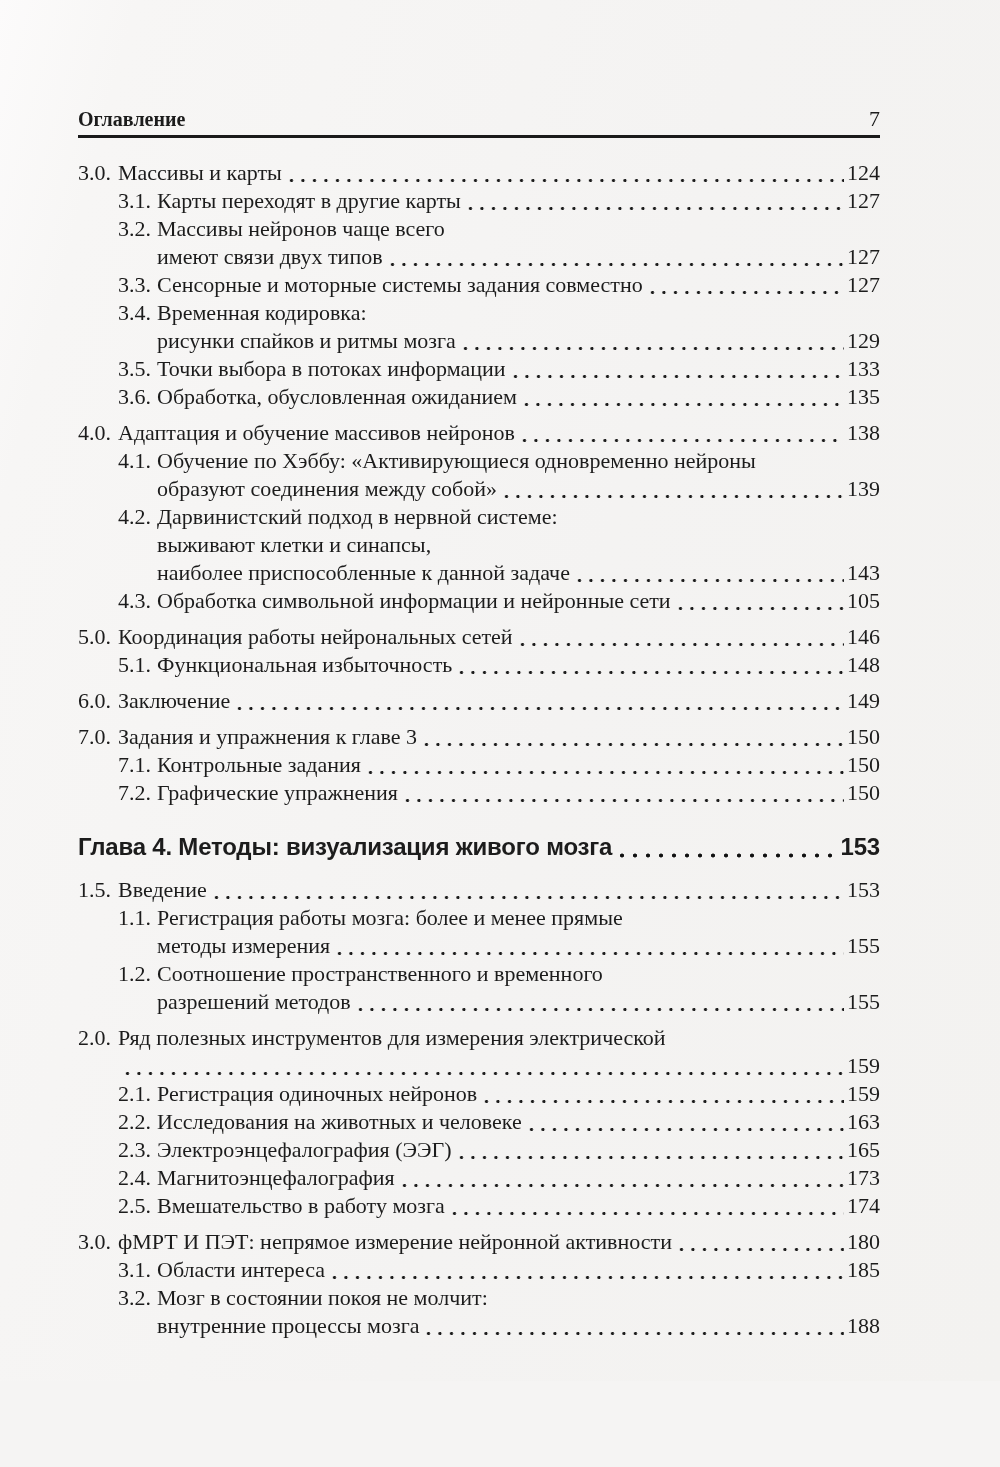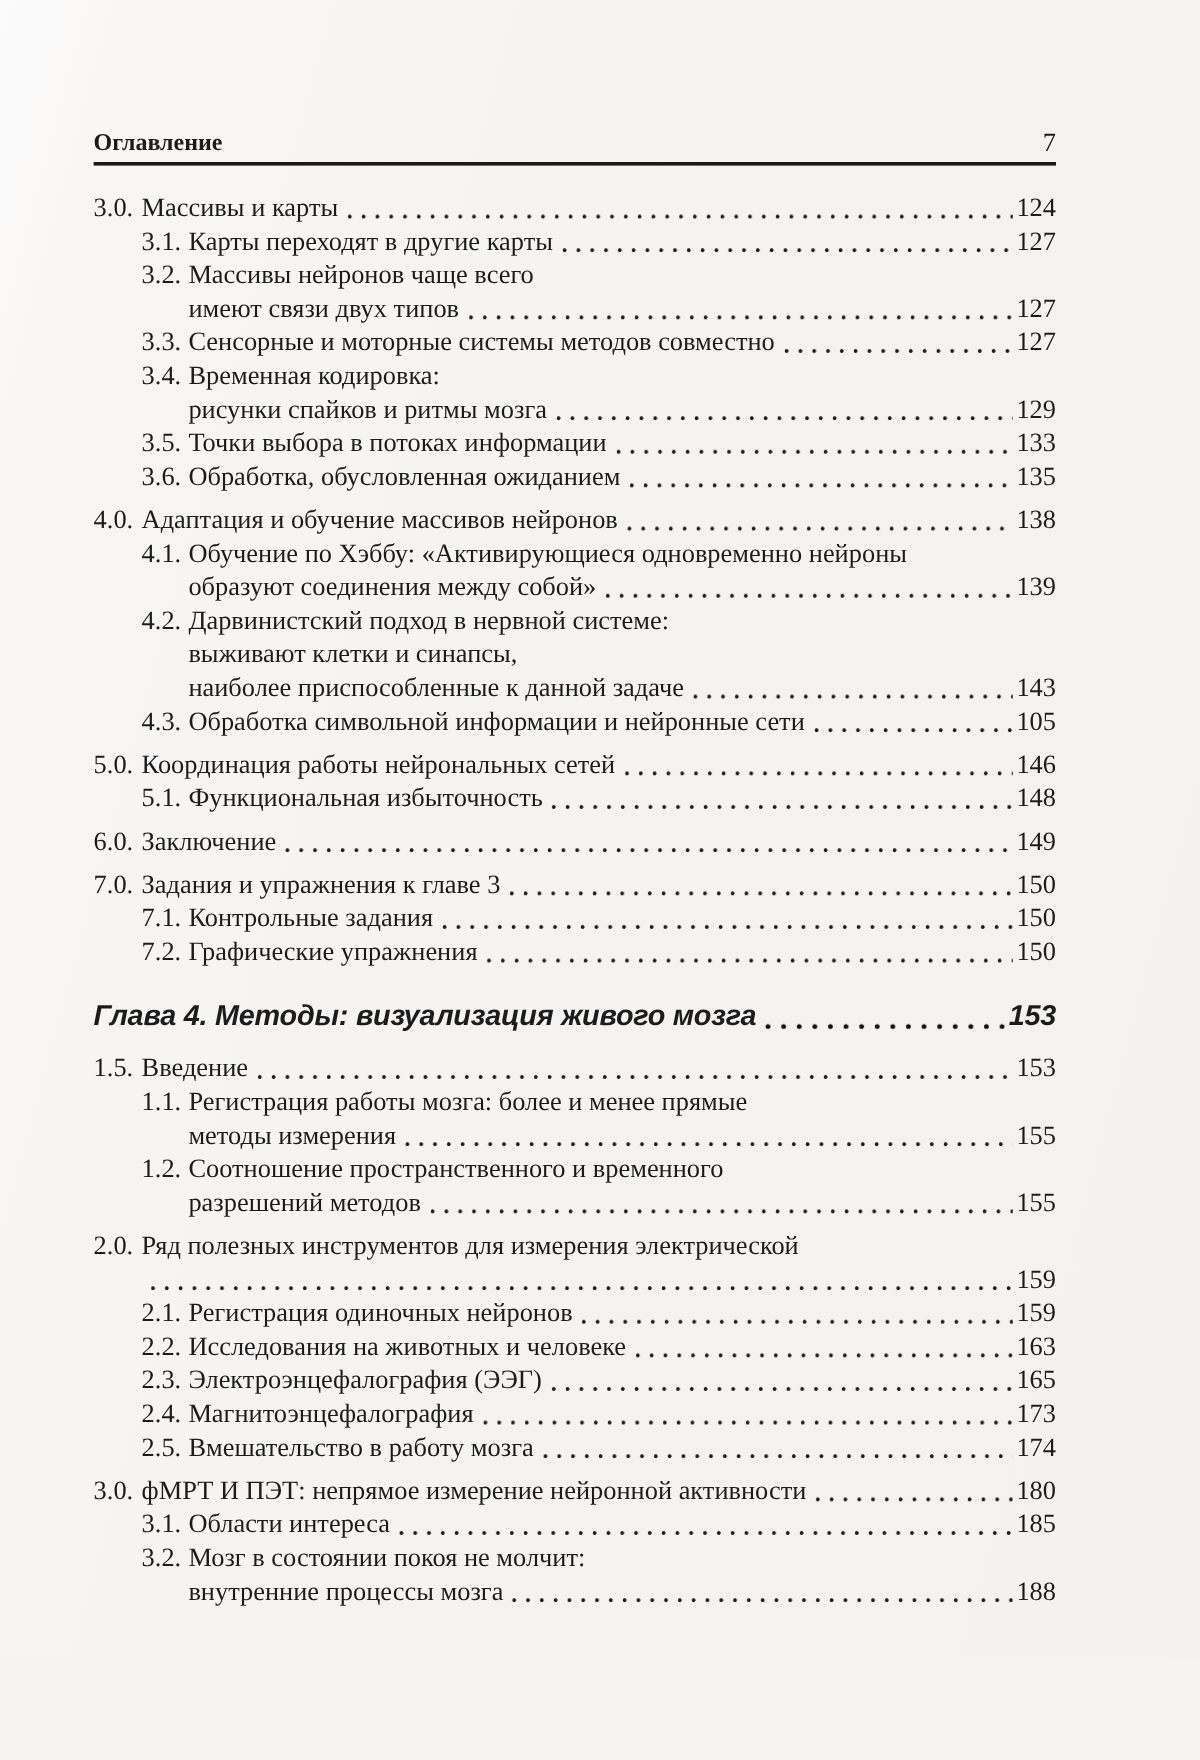--- a/index.html
+++ b/index.html
@@ -43,21 +43,20 @@
     background-size:11.5px 28px;
     background-repeat:repeat-x;
   }
   .pg { flex:0 0 auto; }
 
   .entry.chapter {
     margin-top:24px; margin-bottom:13px;
     font-family:"Liberation Sans", sans-serif;
     font-weight:bold; font-size:24px; line-height:32px;
     letter-spacing:-0.2px;
-    font-style:italic;
   }
   .chapter .leader {
     background-image: radial-gradient(circle at 6px 24.5px, #111 1.7px, rgba(0,0,0,0) 2.3px);
     background-size:13px 32px;
   }
 </style>
 </head>
 <body>
 
 <div class="page">
@@ -90,21 +89,21 @@
         <div class="row">
           <span class="num"></span>
           <span class="text">имеют связи двух типов</span>
           <span class="leader"></span>
           <span class="pg">127</span>
         </div>
       </div>
       <div class="entry l1">
         <div class="row">
           <span class="num">3.3.</span>
-          <span class="text">Сенсорные и моторные системы методов совместно</span>
+          <span class="text">Сенсорные и моторные системы задания совместно</span>
           <span class="leader"></span>
           <span class="pg">127</span>
         </div>
       </div>
       <div class="entry l1">
         <div class="row">
           <span class="num">3.4.</span>
           <span class="text">Временная кодировка:</span>
         </div>
         <div class="row">

